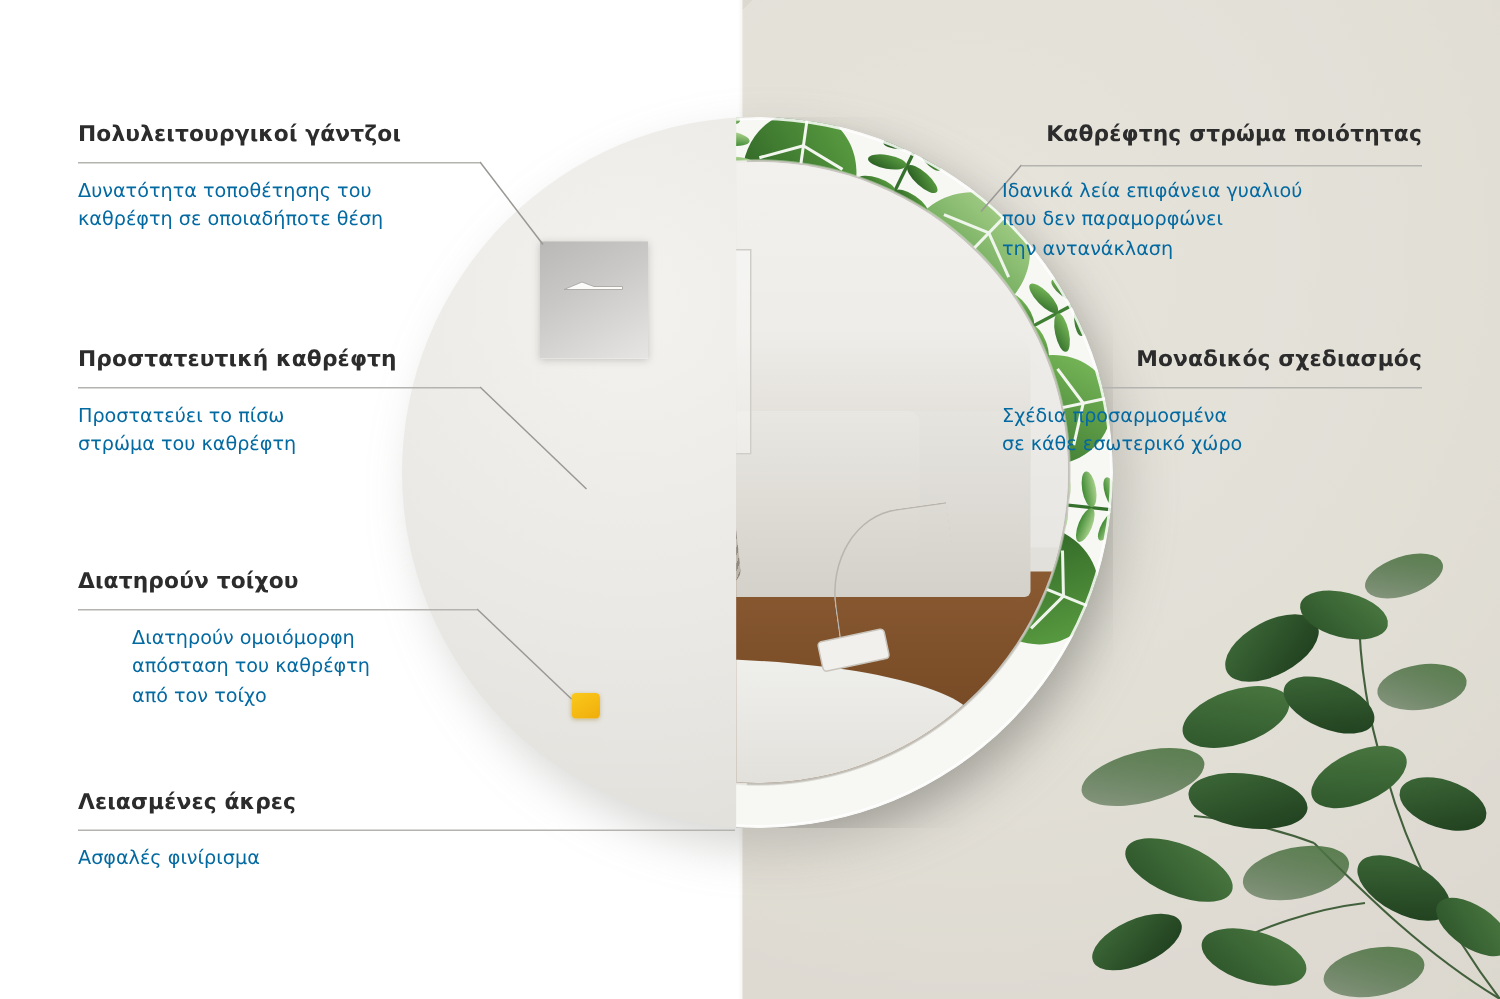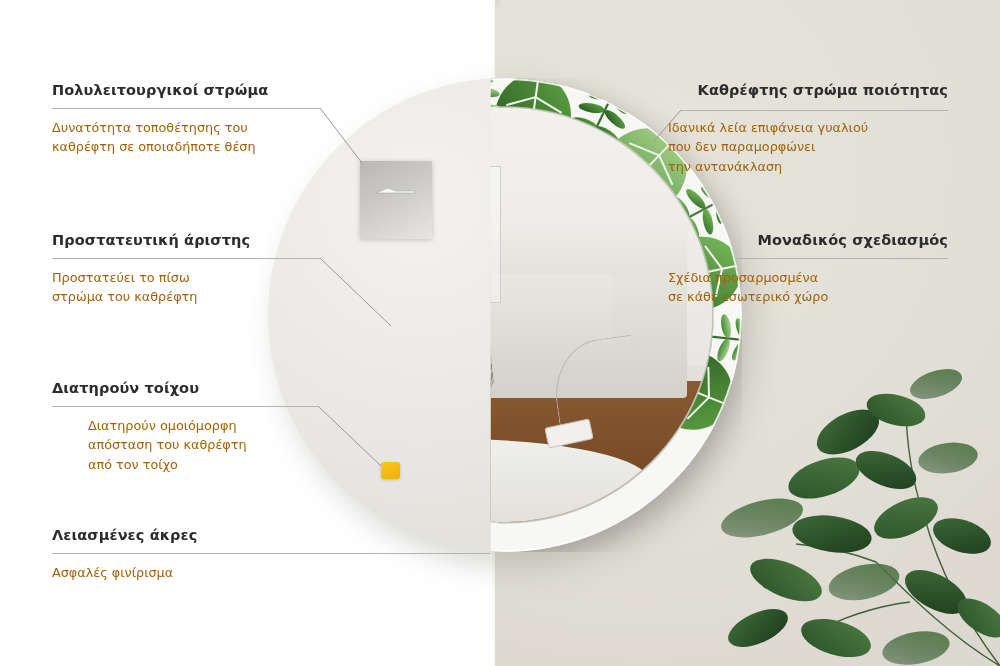--- a/index.html
+++ b/index.html
@@ -138,21 +138,21 @@
   }
 
   
   .cal-title {
     position: absolute;
     font-size: 14.5px; font-weight: 700; color: #2c2c2c;
     letter-spacing: .1px; white-space: nowrap;
   }
   .cal-desc {
     position: absolute;
-    font-size: 12.8px; font-weight: 400; color: #a16207;
+    font-size: 12.8px; font-weight: 400; color: #0369a1;
     line-height: 1.52; white-space: pre-line;
   }
   .cal-rule {
     position: absolute; height: 1px; background: #b4b3b0;
   }
   .lead-svg { position: absolute; left: 0; top: 0; width: 1000px; height: 666px;
     pointer-events: none; }
 
   
   .hook-plate {
@@ -378,28 +378,28 @@
   <svg class="lead-svg">
     <g stroke="#9a9894" stroke-width="1" fill="none">
       <path d="M320 108 L362 163"></path>
       <path d="M320 258 L391 326"></path>
       <path d="M318 406 L381 466"></path>
       <path d="M681 110 L654 141"></path>
     </g>
   </svg>
 
   <div>
-    <div class="cal-title" style="left:52px; top:82px;">Πολυλειτουργικοί στρώμα</div>
+    <div class="cal-title" style="left:52px; top:82px;">Πολυλειτουργικοί γάντζοι</div>
     <div class="cal-rule" style="left:52px; top:108px; width:268px;"></div>
     <div class="cal-desc" style="left:52px; top:118px; width:250px;">Δυνατότητα τοποθέτησης του
 καθρέφτη σε οποιαδήποτε θέση</div>
   </div>
 
   <div>
-    <div class="cal-title" style="left:52px; top:232px;">Προστατευτική άριστης</div>
+    <div class="cal-title" style="left:52px; top:232px;">Προστατευτική καθρέφτη</div>
     <div class="cal-rule" style="left:52px; top:258px; width:268px;"></div>
     <div class="cal-desc" style="left:52px; top:268px; width:250px;">Προστατεύει το πίσω
 στρώμα του καθρέφτη</div>
   </div>
 
   <div>
     <div class="cal-title" style="left:52px; top:380px;">Διατηρούν τοίχου</div>
     <div class="cal-rule" style="left:52px; top:406px; width:266px;"></div>
     <div class="cal-desc" style="left:52px; top:416px; width:250px;margin-left:36px;">Διατηρούν ομοιόμορφη
 απόσταση του καθρέφτη

